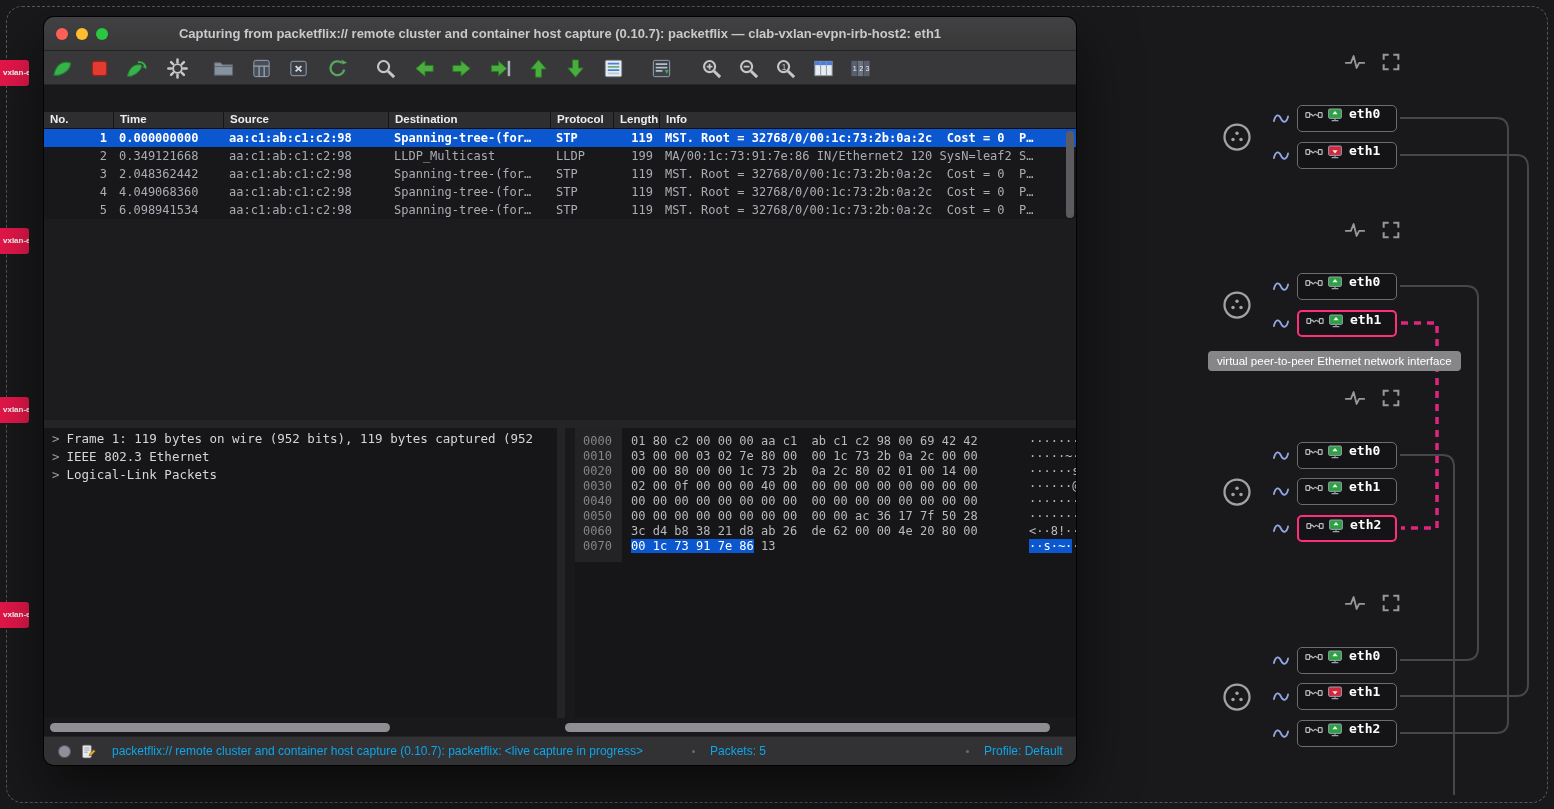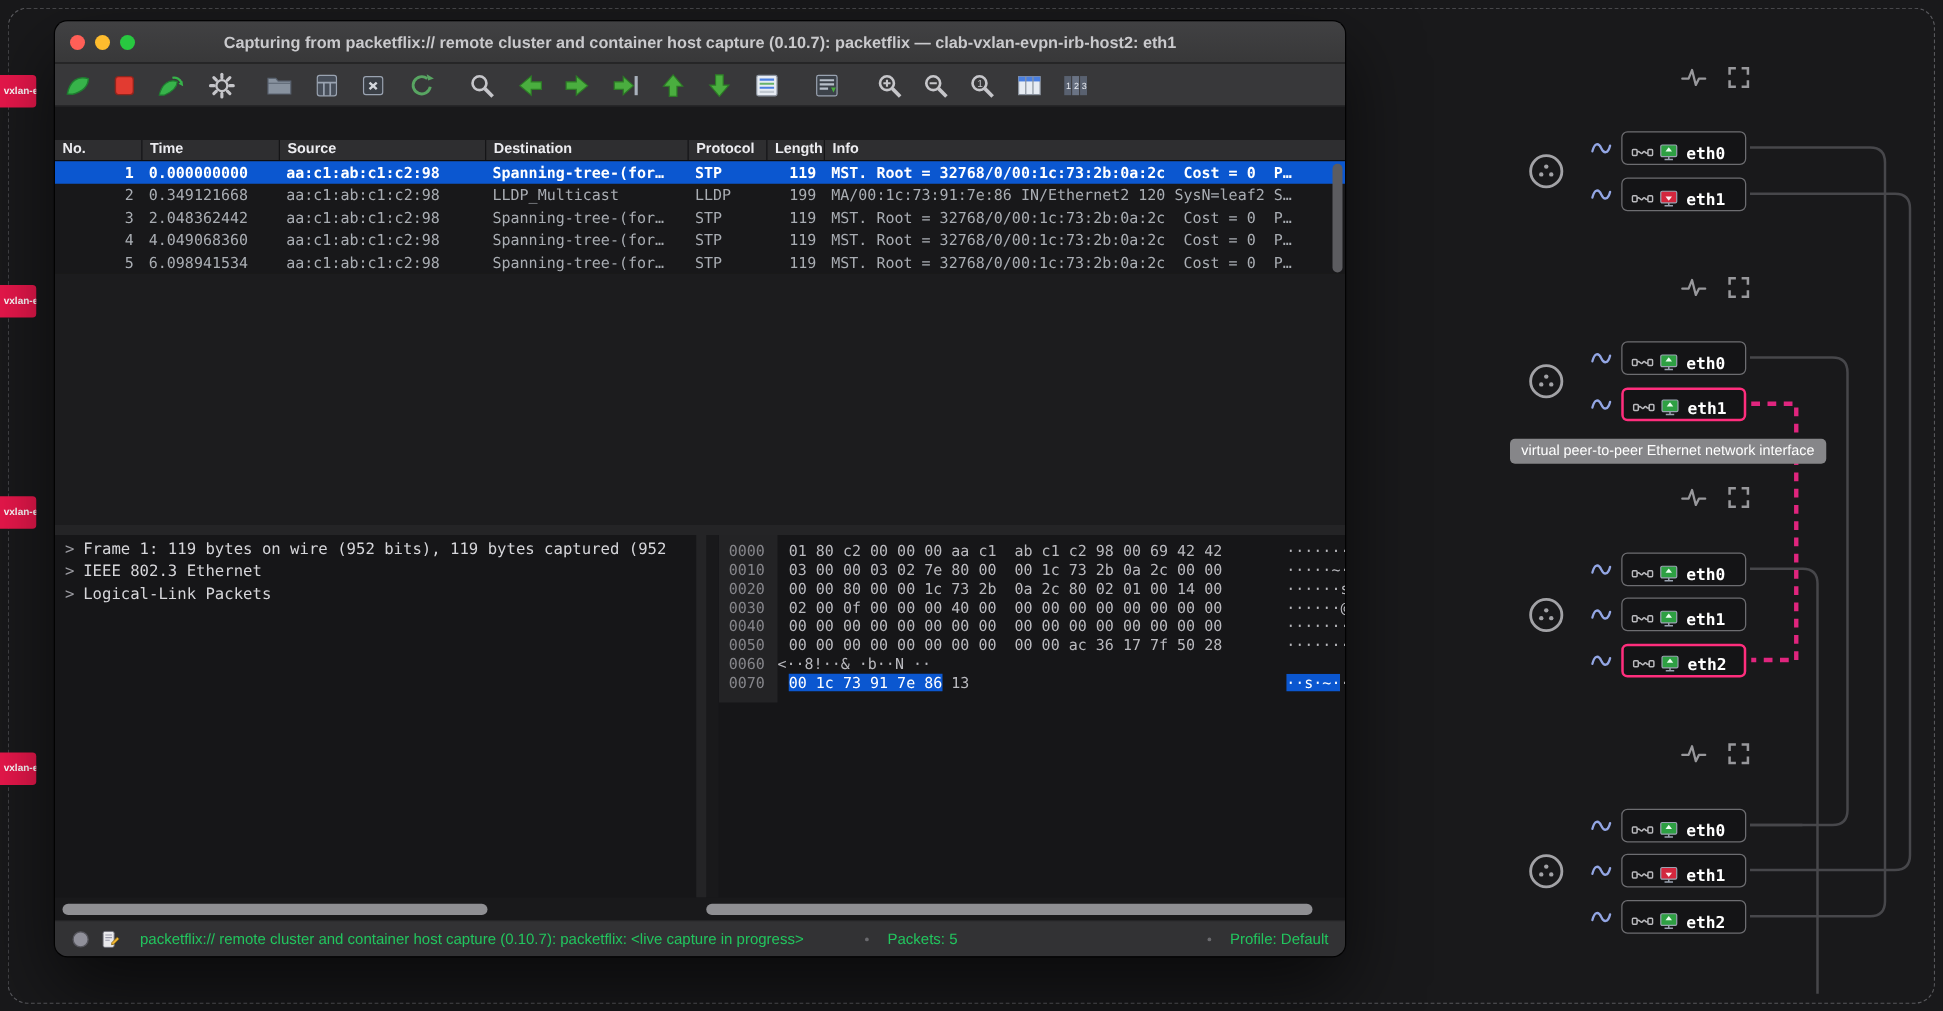--- a/index.html
+++ b/index.html
@@ -10,21 +10,21 @@
   .bglinks{position:absolute;left:0;top:0}
   
   .edge-label{position:absolute;left:0;width:29px;height:26px;background:#e8174b;color:#fff;
     font-size:8px;font-weight:bold;line-height:26px;padding-left:3px;overflow:hidden;white-space:nowrap;
     border-radius:0 3px 3px 0}
   .iconbtn{width:22px;height:22px;cursor:pointer}
   .iconbtn svg,.circlebtn svg,.waveicon svg,.ico18 svg,.sb-ico svg,.fbook svg,.fapply svg{display:block;width:100%;height:100%}
   .circlebtn{position:absolute;width:30px;height:30px;cursor:pointer}
   .waveicon{position:absolute;width:20px;height:20px;cursor:pointer}
   .ethbtn{position:absolute;width:100px;height:27px;border:1.5px solid #6d6d71;border-radius:5px;background:#141416;
-    display:flex;align-items:flex-end;gap:3px;padding:0 7px;cursor:pointer}
+    display:flex;align-items:flex-start;gap:3px;padding:0 7px;cursor:pointer}
   .ethbtn.hl{border:2px solid #ff2e7d}
   .ethbtn .ico18{width:18px;height:18px;flex:none}
   .ethbtn .lbl{color:#fff;font-weight:bold;font-size:13px;font-family:"DejaVu Sans Mono",monospace;margin-left:2px}
   .tooltip{position:absolute;background:#868689;color:#fff;font-size:11.5px;padding:4px 9px;border-radius:4px;white-space:nowrap}
   
   .ws{position:absolute;left:44px;top:17px;width:1032px;height:748px;background:#19191b;border-radius:10px;
     box-shadow:0 25px 60px rgba(0,0,0,.6),0 0 0 1px rgba(0,0,0,.85);overflow:hidden}
   .titlebar{position:absolute;left:0;top:0;width:100%;height:34px;background:linear-gradient(#414143,#383839);
     border-bottom:1px solid #232325;display:flex;align-items:center;justify-content:center}
   .lights{position:absolute;left:12px;top:0;height:100%;display:flex;align-items:center;gap:8px}
@@ -66,21 +66,21 @@
   .hexrows{position:relative;padding-top:6px}
   .hxrow{display:flex;height:15px;line-height:15px;font-family:"DejaVu Sans Mono",monospace;font-size:12px;color:#b9b9be;white-space:pre;cursor:pointer}
   .hoff{flex:none;width:47px;padding-left:8px;color:#85858a}
   .hhex{flex:none;width:398px;margin-left:9px;white-space:pre}
   .hascii{flex:1;overflow:hidden;white-space:pre}
   .hsel{background:#0b57d0;color:#fff}
   .scrollrow{position:absolute;left:0;top:701px;width:100%;height:18px;background:#19191b}
   .hthumb{position:absolute;top:5px;height:9px;background:#8f8f93;border-radius:5px;cursor:pointer}
   .statusbar{position:absolute;left:0;top:719px;width:100%;height:29px;background:#323234;border-top:1px solid #242426}
   .sb-ico{position:absolute;top:6px;width:17px;height:17px;cursor:pointer}
-  .sb-text{position:absolute;top:0;height:100%;display:flex;align-items:center;color:#22c55e;font-size:12px;white-space:nowrap}
+  .sb-text{position:absolute;top:0;height:100%;display:flex;align-items:center;color:#0ea5e9;font-size:12px;white-space:nowrap}
   .sb-dot{position:absolute;top:13px;width:3px;height:3px;border-radius:50%;background:#6a6a6e}
 </style>
 </head>
 <body>
 
 <div class="stage">
   <div class="frame"></div>
 
   <svg class="bglinks" width="1554" height="809">
     <g fill="none" stroke="#47474b" stroke-width="2">
@@ -636,21 +636,21 @@
     <div class="vsplit"></div>
     <div class="pane hex">
       <div class="hgutter"></div>
       <div class="hexrows" id="hexrows">
           <div class="hxrow"><span class="hoff">0000</span><span class="hhex">01 80 c2 00 00 00 aa c1  ab c1 c2 98 00 69 42 42</span><span class="hascii">········ ·····iBB</span></div>
           <div class="hxrow"><span class="hoff">0010</span><span class="hhex">03 00 00 03 02 7e 80 00  00 1c 73 2b 0a 2c 00 00</span><span class="hascii">·····~·· ··s+·,··</span></div>
           <div class="hxrow"><span class="hoff">0020</span><span class="hhex">00 00 80 00 00 1c 73 2b  0a 2c 80 02 01 00 14 00</span><span class="hascii">······s+ ·,······</span></div>
           <div class="hxrow"><span class="hoff">0030</span><span class="hhex">02 00 0f 00 00 00 40 00  00 00 00 00 00 00 00 00</span><span class="hascii">······@· ········</span></div>
           <div class="hxrow"><span class="hoff">0040</span><span class="hhex">00 00 00 00 00 00 00 00  00 00 00 00 00 00 00 00</span><span class="hascii">········ ········</span></div>
           <div class="hxrow"><span class="hoff">0050</span><span class="hhex">00 00 00 00 00 00 00 00  00 00 ac 36 17 7f 50 28</span><span class="hascii">········ ···6··P(</span></div>
-          <div class="hxrow"><span class="hoff">0060</span><span class="hascii">&lt;··8!··&amp; ·b··N ··</span></div>
+          <div class="hxrow"><span class="hoff">0060</span><span class="hhex">3c d4 b8 38 21 d8 ab 26  de 62 00 00 4e 20 80 00</span><span class="hascii">&lt;··8!··&amp; ·b··N ··</span></div>
           <div class="hxrow"><span class="hoff">0070</span><span class="hhex"><span class="hsel">00 1c 73 91 7e 86</span><span> 13</span></span><span class="hascii"><span class="hsel">··s·~·</span><span>·</span></span></div>
         </div>
     </div>
 
     <div class="scrollrow">
       <div class="hthumb" style="left:6px;width:340px"></div>
       <div class="hthumb" style="left:521px;width:485px"></div>
     </div>
 
     <div class="statusbar">

